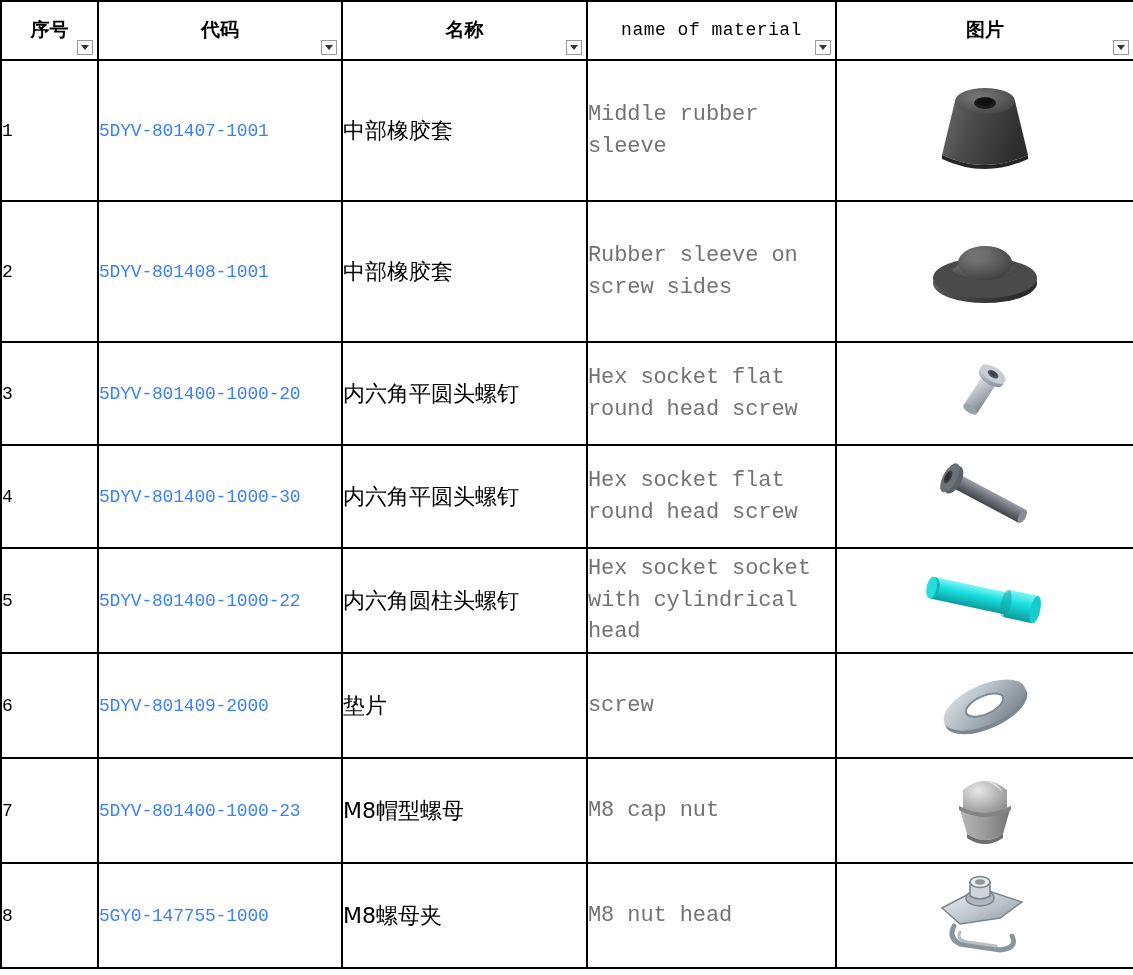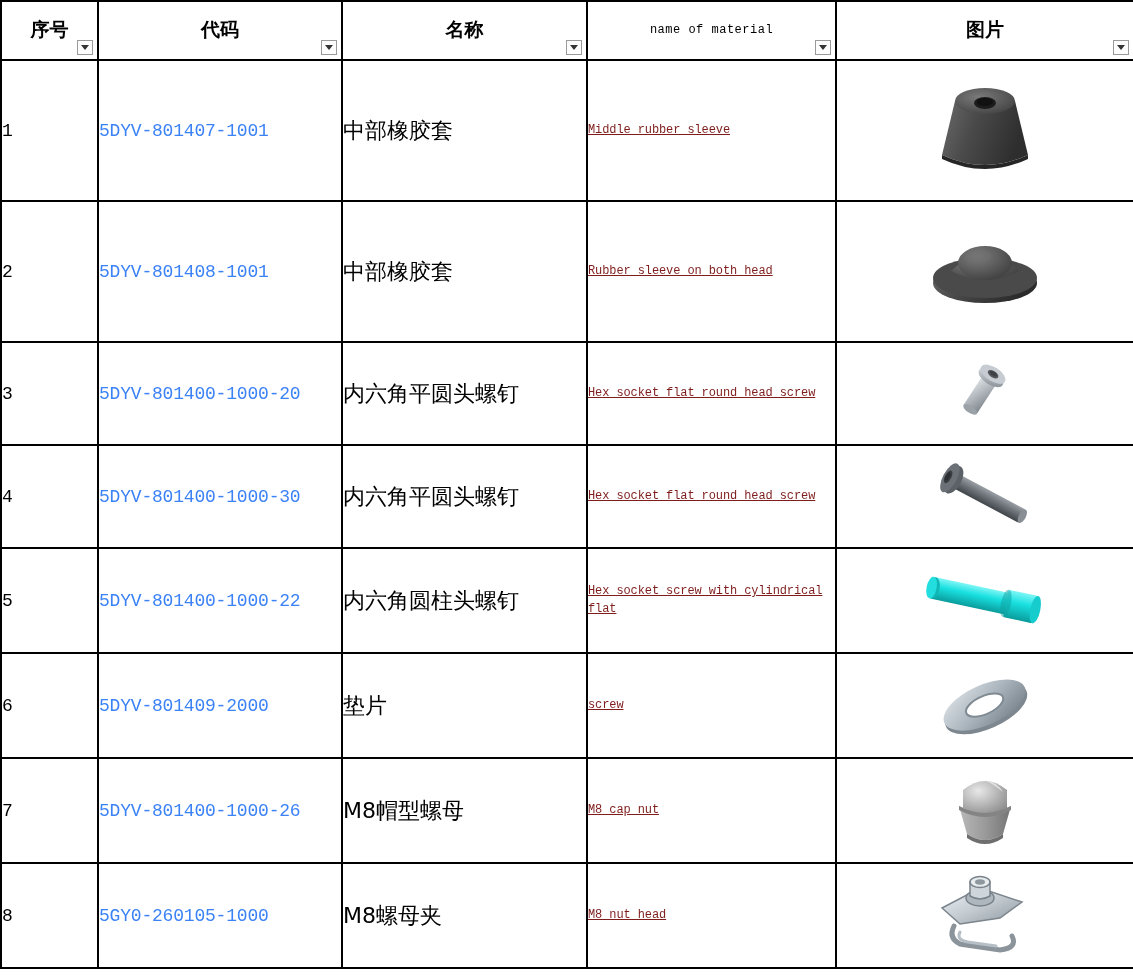--- a/index.html
+++ b/index.html
@@ -41,21 +41,21 @@
     font-size: 19px;
     font-weight: bold;
     color: #000;
     line-height: 1.1;
     display: block;
     padding: 0 22px;
   }
   .th-label.mono {
     font-family: "Liberation Mono", monospace;
     font-weight: normal;
-    font-size: 12px;
+    font-size: 18px;
     letter-spacing: 0.5px;
   }
   
   .filter-btn {
     position: absolute;
     right: 4px;
     bottom: 4px;
     width: 16px;
     height: 15px;
     border: 1px solid #9a9a9a;
@@ -78,26 +78,25 @@
     color: #3b82f6;
     letter-spacing: -0.2px;
   }
   .cell-name {
     font-size: 22px;
     color: #000;
     font-family: "DejaVu Sans", sans-serif;
   }
   .cell-ename {
     font-family: "Liberation Mono", monospace;
-    font-size: 12px;
-    color: #7f1d1d;
+    font-size: 22px;
+    color: #737373;
     line-height: 1.45;
     padding: 0 10px;
     letter-spacing: -0.1px;
-    text-decoration: underline;
   }
   
   tr.r1 td { height: 141px; }
   tr.r2 td { height: 141px; }
   tr.r3 td { height: 103px; }
   tr.r4 td { height: 103px; }
   tr.r5 td { height: 105px; }
   tr.r6 td { height: 105px; }
   tr.r7 td { height: 105px; }
   tr.r8 td { height: 105px; }
@@ -195,21 +194,21 @@
             <path d="M17 70 Q60 90 103 70 L103 74 Q60 94 17 74 Z" fill="#262626"></path>
           </svg>
         </div>
       </td>
     </tr>
 
     <tr class="r2">
       <td class="cell-idx">2</td>
       <td class="cell-code">5DYV-801408-1001</td>
       <td class="cell-name">中部橡胶套</td>
-      <td class="cell-ename">Rubber sleeve on both head</td>
+      <td class="cell-ename">Rubber sleeve on screw sides</td>
       <td class="img-cell">
         <div class="img-wrap">
           <svg class="part" width="122" height="78" viewBox="0 0 122 78">
             <defs>
               <radialGradient id="g2a" cx="0.35" cy="0.3" r="0.85">
                 <stop offset="0" stop-color="#7d7d7d"></stop>
                   <stop offset="1" stop-color="#3a3a3a"></stop>
               </radialGradient>
               <linearGradient id="g2b" x1="0" y1="0" x2="1" y2="0.4">
                 <stop offset="0" stop-color="#6a6a6a"></stop>
@@ -281,21 +280,21 @@
             </g>
           </svg>
         </div>
       </td>
     </tr>
 
     <tr class="r5">
       <td class="cell-idx">5</td>
       <td class="cell-code">5DYV-801400-1000-22</td>
       <td class="cell-name">内六角圆柱头螺钉</td>
-      <td class="cell-ename">Hex socket screw with cylindrical flat</td>
+      <td class="cell-ename">Hex socket socket with cylindrical head</td>
       <td class="img-cell">
         <div class="img-wrap">
           <svg class="part" width="150" height="70" viewBox="0 0 150 70">
             <defs>
               <linearGradient id="g5" x1="0" y1="0" x2="0" y2="1">
                 <stop offset="0" stop-color="#7ff6f6"></stop>
                   <stop offset="0.4" stop-color="#19e0e0"></stop>
                   <stop offset="1" stop-color="#0a9c9c"></stop>
               </linearGradient>
             </defs>
@@ -333,21 +332,21 @@
               <ellipse cx="60" cy="36" rx="20" ry="9" fill="#ffffff"></ellipse>
               <ellipse cx="60" cy="36" rx="20" ry="9" fill="none" stroke="#7f8a92" stroke-width="2"></ellipse>
             </g>
           </svg>
         </div>
       </td>
     </tr>
 
     <tr class="r7">
       <td class="cell-idx">7</td>
-      <td class="cell-code">5DYV-801400-1000-26</td>
+      <td class="cell-code">5DYV-801400-1000-23</td>
       <td class="cell-name">M8帽型螺母</td>
       <td class="cell-ename">M8 cap nut</td>
       <td class="img-cell">
         <div class="img-wrap">
           <svg class="part" width="96" height="86" viewBox="0 0 96 86">
             <defs>
               <radialGradient id="g7" cx="0.35" cy="0.3" r="0.8">
                 <stop offset="0" stop-color="#e8e8e8"></stop>
                   <stop offset="1" stop-color="#8d8d8d"></stop>
               </radialGradient>
@@ -362,21 +361,21 @@
             <path d="M22 38 Q48 52 74 38 L74 42 Q48 56 22 42 Z" fill="#848484"></path>
             <path d="M30 66 Q48 78 66 66 L66 70 Q48 82 30 70 Z" fill="#6e6e6e"></path>
             <path d="M48 12 Q60 14 66 24 Q56 16 48 12 Z" fill="#f2f2f2" opacity="0.7"></path>
           </svg>
         </div>
       </td>
     </tr>
 
     <tr class="r8">
       <td class="cell-idx">8</td>
-      <td class="cell-code">5GY0-260105-1000</td>
+      <td class="cell-code">5GY0-147755-1000</td>
       <td class="cell-name">M8螺母夹</td>
       <td class="cell-ename">M8 nut head</td>
       <td class="img-cell">
         <div class="img-wrap">
           <svg class="part" width="118" height="84" viewBox="0 0 118 84">
             <defs>
               <linearGradient id="g8" x1="0" y1="0" x2="1" y2="1">
                 <stop offset="0" stop-color="#eef2f5"></stop>
                   <stop offset="0.5" stop-color="#c3cbd1"></stop>
                   <stop offset="1" stop-color="#8d969d"></stop>

